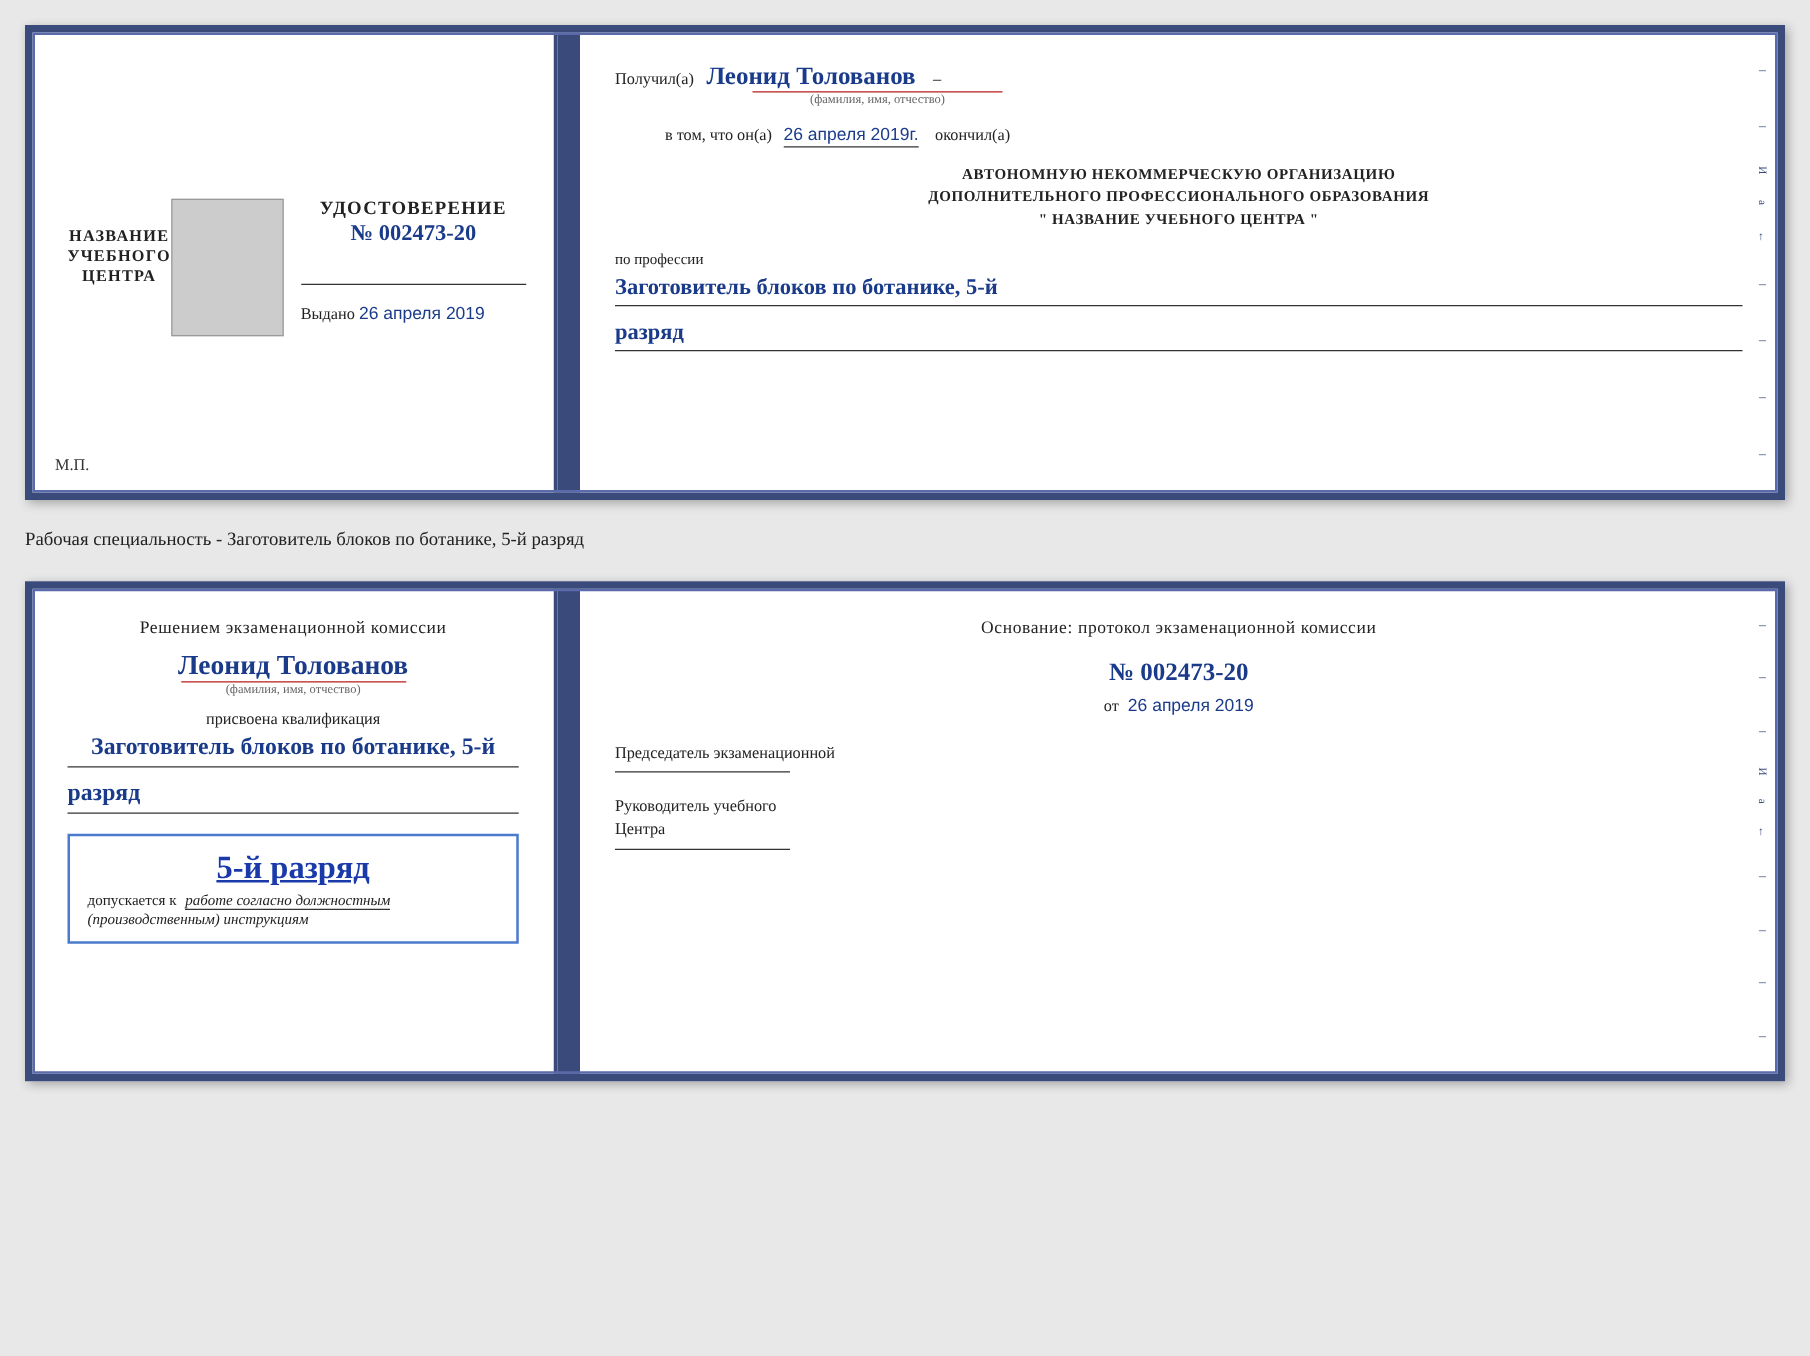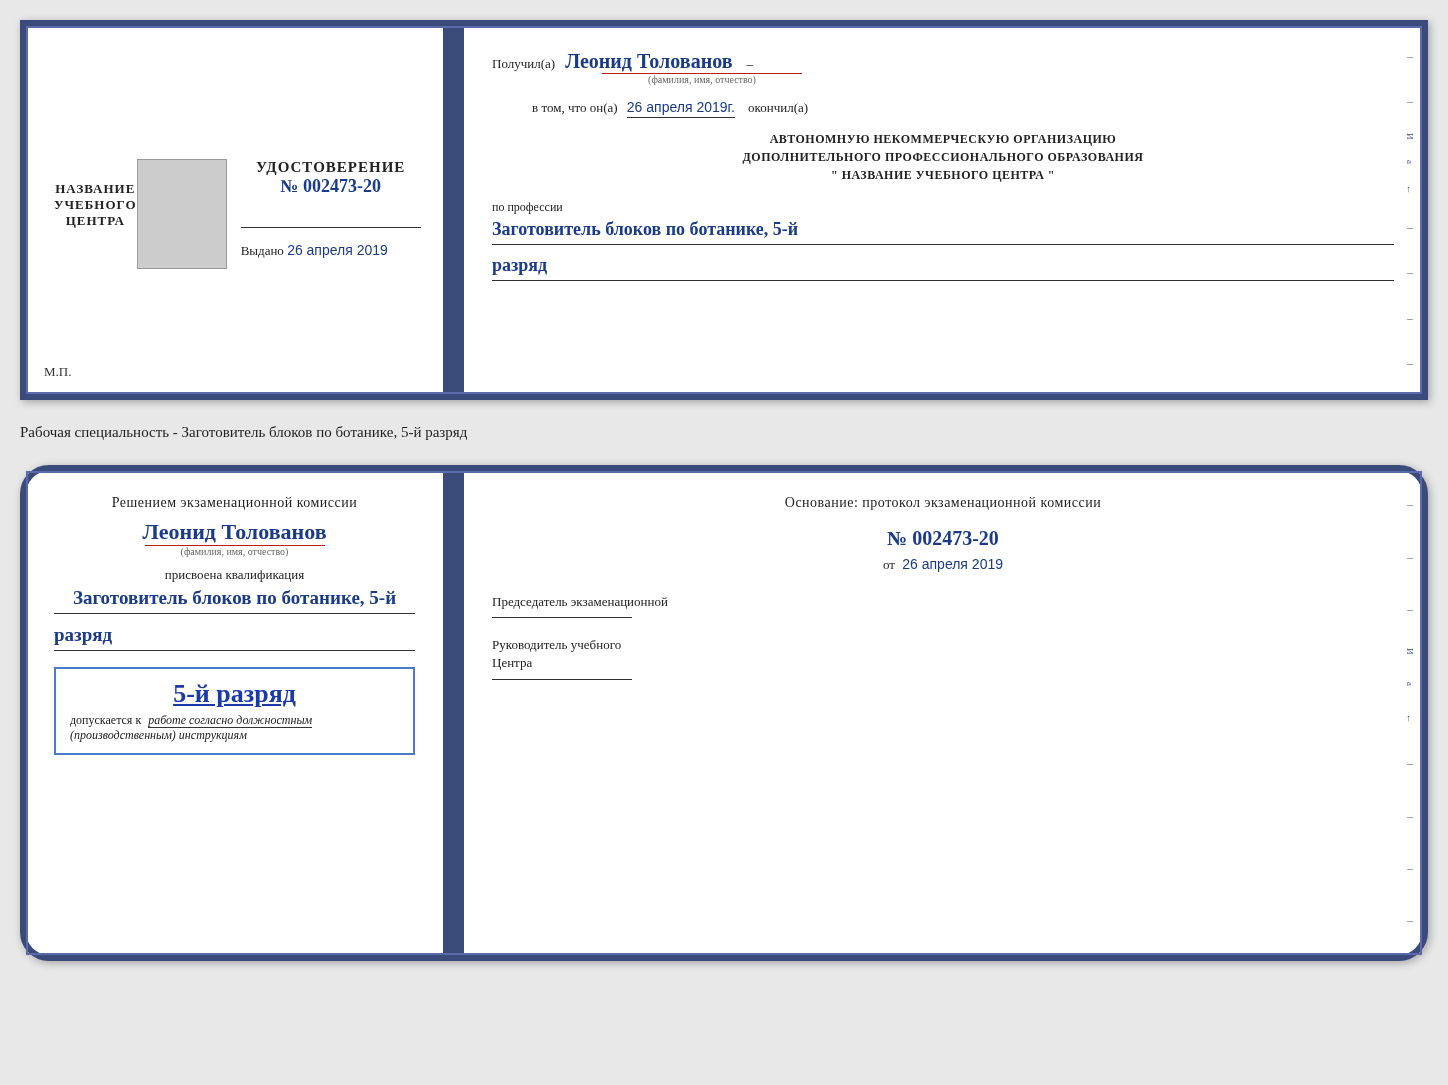--- a/index.html
+++ b/index.html
@@ -52,22 +52,21 @@
       flex-shrink: 0;
     }
 
     
     .top-doc {
       height: 380px;
     }
 
     
     .bottom-doc {
-      height: 496px;
-      border-radius: 29px;
+      height: 400px;
     }
 
     .handwritten {
       font-family: 'Comic Sans MS', cursive, sans-serif;
       color: #1a3a8a;
       font-size: 18px;
     }
 
     
     .top-left {

